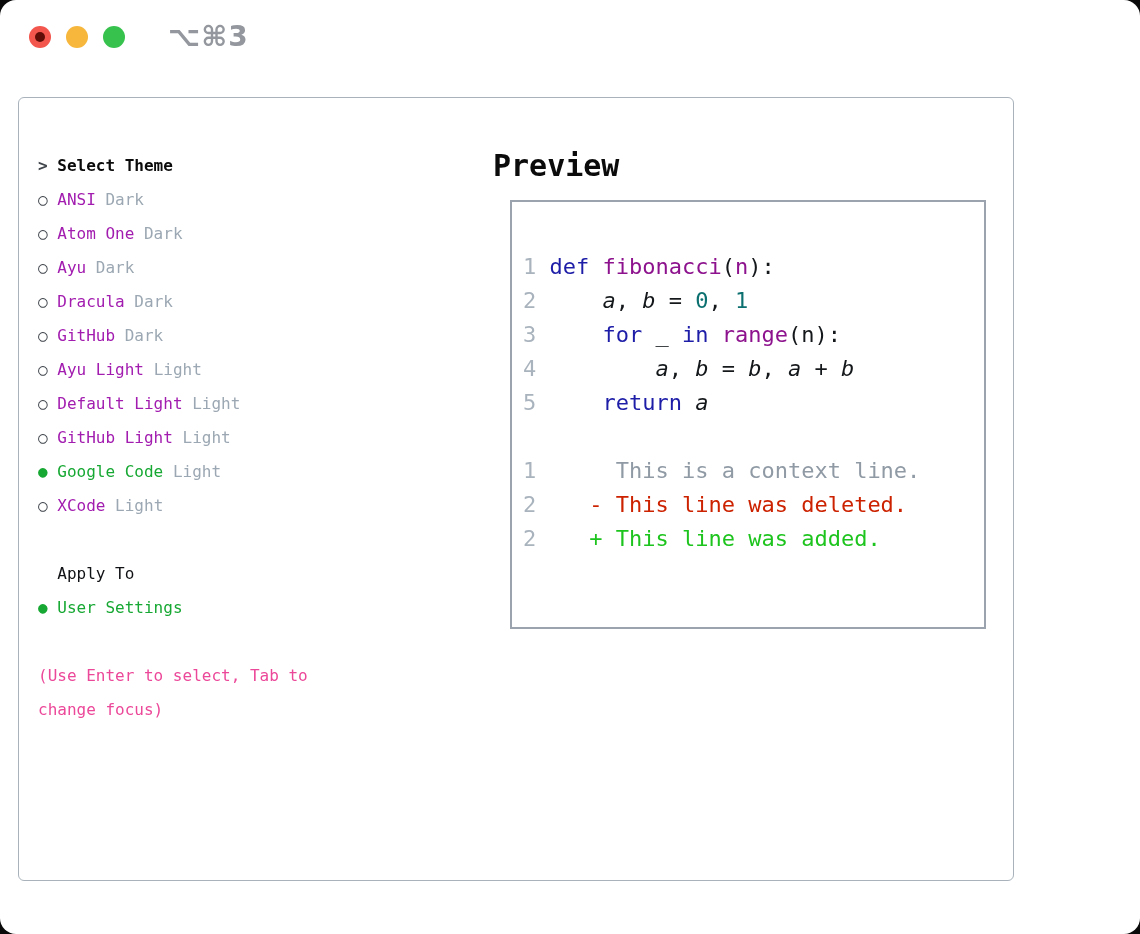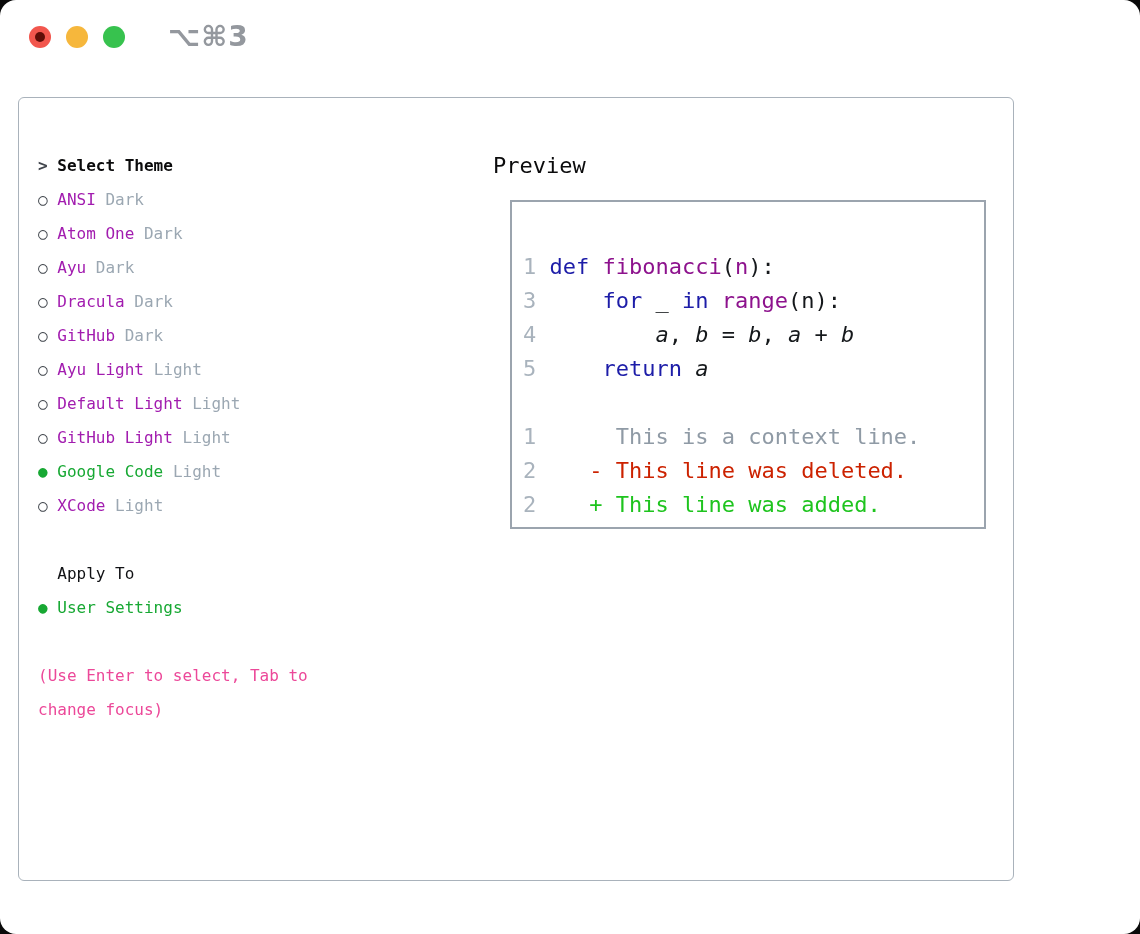--- a/index.html
+++ b/index.html
@@ -41,24 +41,24 @@
   .row-section{color:#101114;}
   .marker{color:#41464d;}
   .marker.sel{color:var(--accent);}
   .name{color:#a21caf;}
   .name.sel{color:var(--accent);}
   .variant{color:#9ba7b2;}
   .help{color:#ec4899;}
   
   .preview-header{
     position:absolute;left:493px;top:149px;
-    font-size:22px;line-height:34px;font-weight:normal;color:#0b0b0c;
+    font-size:30px;line-height:34px;font-weight:bold;color:#0b0b0c;
   }
   .preview-box{
-    position:absolute;left:510px;top:200px;width:476px;height:329px;
+    position:absolute;left:510px;top:200px;width:476px;height:429px;
     border:2px solid #9ba4ae;background:#fff;box-sizing:border-box;
     overflow:hidden;
   }
   .code{
     padding:48px 0 0 11px;
     font-size:22px;line-height:34px;color:#15181b;
   }
   .code .row{white-space:pre;}
   .ln{color:#a9b3bd;}
   .tok-pl{color:#15181b;}
@@ -106,20 +106,21 @@
     <div class="row"> </div>
     <div class="row help">(Use Enter to select, Tab to</div>
     <div class="row help">change focus)</div>
   </div>
 
   <div class="preview-header">Preview</div>
 
   <div class="preview-box">
     <div class="code" id="code-block">
         <div class="row"><span class="ln">1</span><span class="tok-pl"> </span><span class="tok-kw">def</span><span class="tok-pl"> </span><span class="tok-fn">fibonacci</span><span class="tok-pl">(</span><span class="tok-fn">n</span><span class="tok-pl">):</span></div>
+        <div class="row"><span class="ln">2</span><span class="tok-pl">     </span><span class="tok-id">a</span><span class="tok-pl">, </span><span class="tok-id">b</span><span class="tok-pl"> = </span><span class="tok-num">0</span><span class="tok-pl">, </span><span class="tok-num">1</span></div>
         <div class="row"><span class="ln">3</span><span class="tok-pl">     </span><span class="tok-kw">for</span><span class="tok-pl"> _ </span><span class="tok-kw">in</span><span class="tok-pl"> </span><span class="tok-fn">range</span><span class="tok-pl">(n):</span></div>
         <div class="row"><span class="ln">4</span><span class="tok-pl">         </span><span class="tok-id">a</span><span class="tok-pl">, </span><span class="tok-id">b</span><span class="tok-pl"> = </span><span class="tok-id">b</span><span class="tok-pl">, </span><span class="tok-id">a</span><span class="tok-pl"> + </span><span class="tok-id">b</span></div>
         <div class="row"><span class="ln">5</span><span class="tok-pl">     </span><span class="tok-kw">return</span><span class="tok-pl"> </span><span class="tok-id">a</span></div>
         <div class="row"><span class="ln"> </span></div>
         <div class="row"><span class="ln">1</span><span class="tok-ctx">      This is a context line.</span></div>
         <div class="row"><span class="ln">2</span><span class="tok-del">    - This line was deleted.</span></div>
         <div class="row"><span class="ln">2</span><span class="tok-add">    + This line was added.</span></div>
       </div>
   </div>
 

